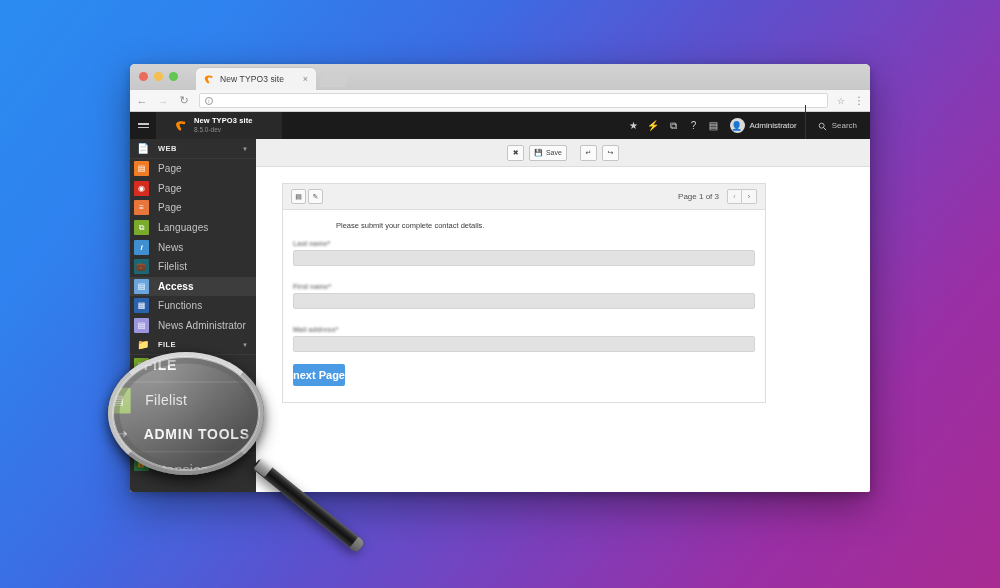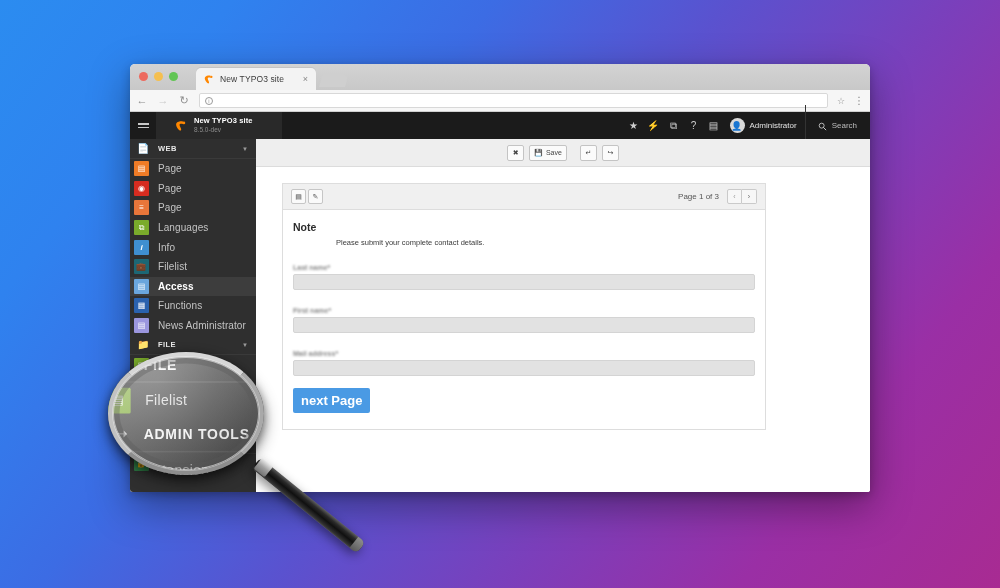--- a/index.html
+++ b/index.html
@@ -326,21 +326,21 @@
   }
   .fp-sectiontitle { font-size: 9.5px; color: #555; }
 
   .fp-body { padding: 11px 10px 16px 10px; }
   .fp-note-title {
     font-size: 10.5px; color: #2c2c2c;
     font-weight: bold; margin-bottom: 5px;
   }
   .fp-note-text {
     font-size: 7.5px; color: #3a3a3a;
-    margin-bottom: 9px;
+    margin-bottom: 2px;
     padding-left: 43px;
   }
 
   .fld { margin-bottom: 9px; }
   .fld-label {
     font-size: 7px; color: #8a8a8a;
     margin-bottom: 3px;
     filter: blur(1.15px);
     display: inline-block;
     font-weight: bold;
@@ -349,22 +349,22 @@
     height: 16px;
     background: #e2e2e2;
     border: 1px solid #d4d4d4;
     border-radius: 2px;
     width: 100%;
   }
   .btn-next {
     display: inline-block;
     background: #4a9ae4;
     color: #fff;
-    font-size: 13px; font-weight: bold;
-    padding: 5px 8px;
+    font-size: 11px; font-weight: bold;
+    padding: 5px 0;
     border-radius: 2px;
     margin-top: 3px;
   }
 
   
   #magnifier {
     position: absolute;
     left: 108px; top: 352px;
     width: 156px; height: 123px;
     pointer-events: none;
@@ -558,21 +558,21 @@
           <div class="t3-item">
             <span class="t3-item-ico" style="background:#e8763a">≡</span>
             <span class="t3-item-label">Page</span>
           </div>
           <div class="t3-item">
             <span class="t3-item-ico" style="background:#7aab2b">⧉</span>
             <span class="t3-item-label">Languages</span>
           </div>
           <div class="t3-item">
             <span class="t3-item-ico" style="background:#3f8fd1;font-weight:bold;font-style:italic">i</span>
-            <span class="t3-item-label">Info</span>
+            <span class="t3-item-label">News</span>
           </div>
           <div class="t3-item">
             <span class="t3-item-ico" style="background:#1c6775">💼</span>
             <span class="t3-item-label">Filelist</span>
           </div>
           <div class="t3-item active">
             <span class="t3-item-ico" style="background:#6aa6dd">▤</span>
             <span class="t3-item-label">Access</span>
           </div>
           <div class="t3-item">
@@ -648,21 +648,20 @@
                   <span class="fp-pagetext">Page 1 of 3</span>
                   <div class="fp-arrows">
                     <div class="fp-arrow">‹</div>
                     <div class="fp-arrow">›</div>
                   </div>
                 </div>
               </div>
 
 
               <div class="fp-body">
-                <div class="fp-note-title">Note</div>
                 <div class="fp-note-text">Please submit your complete contact details.</div>
 
                 <div class="fld">
                   <div class="fld-label">Last name*</div>
                   <div class="fld-input"></div>
                 </div>
                 <div class="fld">
                   <div class="fld-label">First name*</div>
                   <div class="fld-input"></div>
                 </div>

